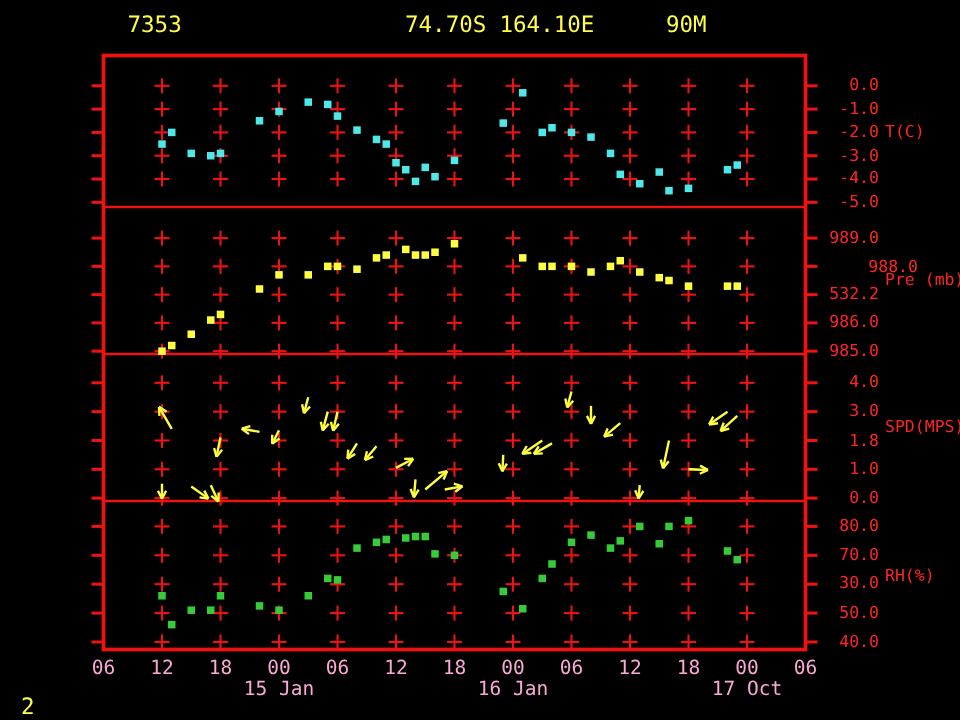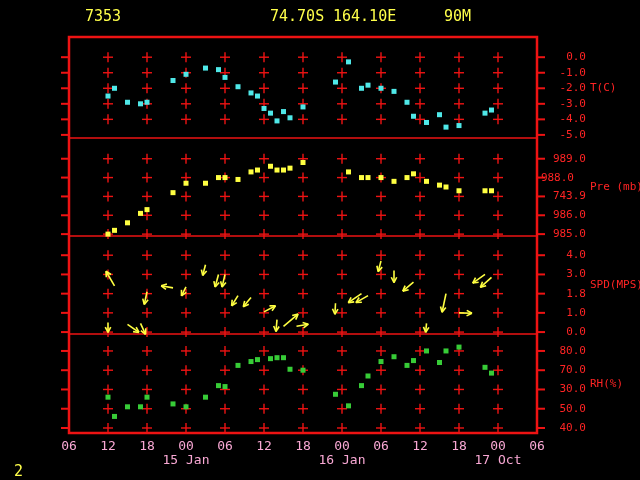--- a/index.html
+++ b/index.html
@@ -689,22 +689,22 @@
 
   <div id="gen-labels">
       <span class="abs ytext ylab" style="left:546px;top:51.2px">0.0</span>
       <span class="abs ytext ylab" style="left:546px;top:66.73846153846154px">-1.0</span>
       <span class="abs ytext ylab" style="left:546px;top:82.27692307692308px">-2.0</span>
       <span class="abs ytext ylab" style="left:546px;top:97.81538461538462px">-3.0</span>
       <span class="abs ytext ylab" style="left:546px;top:113.35384615384615px">-4.0</span>
       <span class="abs ytext ylab" style="left:546px;top:128.8923076923077px">-5.0</span>
       <span class="abs ytext" style="left:590px;top:81.5px">T(C)</span>
       <span class="abs ytext ylab" style="left:546px;top:152.73076923076948px">989.0</span>
-      <span class="abs ytext ylab" style="left:534px;top:171.57692307692315px">988.0</span>
-      <span class="abs ytext ylab" style="left:546px;top:190.42307692307685px">743.9</span>
+      <span class="abs ytext ylab" style="left:572px;top:171.57692307692315px">988.0</span>
+      <span class="abs ytext ylab" style="left:546px;top:190.42307692307685px">532.2</span>
       <span class="abs ytext ylab" style="left:546px;top:209.26923076923055px">986.0</span>
       <span class="abs ytext ylab" style="left:546px;top:228.11538461538422px">985.0</span>
       <span class="abs ytext" style="left:590px;top:181px">Pre (mb)</span>
       <span class="abs ytext ylab" style="left:546px;top:249.2156862745098px">4.0</span>
       <span class="abs ytext ylab" style="left:546px;top:268.4313725490196px">3.0</span>
       <span class="abs ytext ylab" style="left:546px;top:287.6470588235294px">1.8</span>
       <span class="abs ytext ylab" style="left:546px;top:306.8627450980392px">1.0</span>
       <span class="abs ytext ylab" style="left:546px;top:326.07843137254906px">0.0</span>
       <span class="abs ytext" style="left:590px;top:279px">SPD(MPS)</span>
       <span class="abs ytext ylab" style="left:546px;top:344.94941634241246px">80.0</span>

